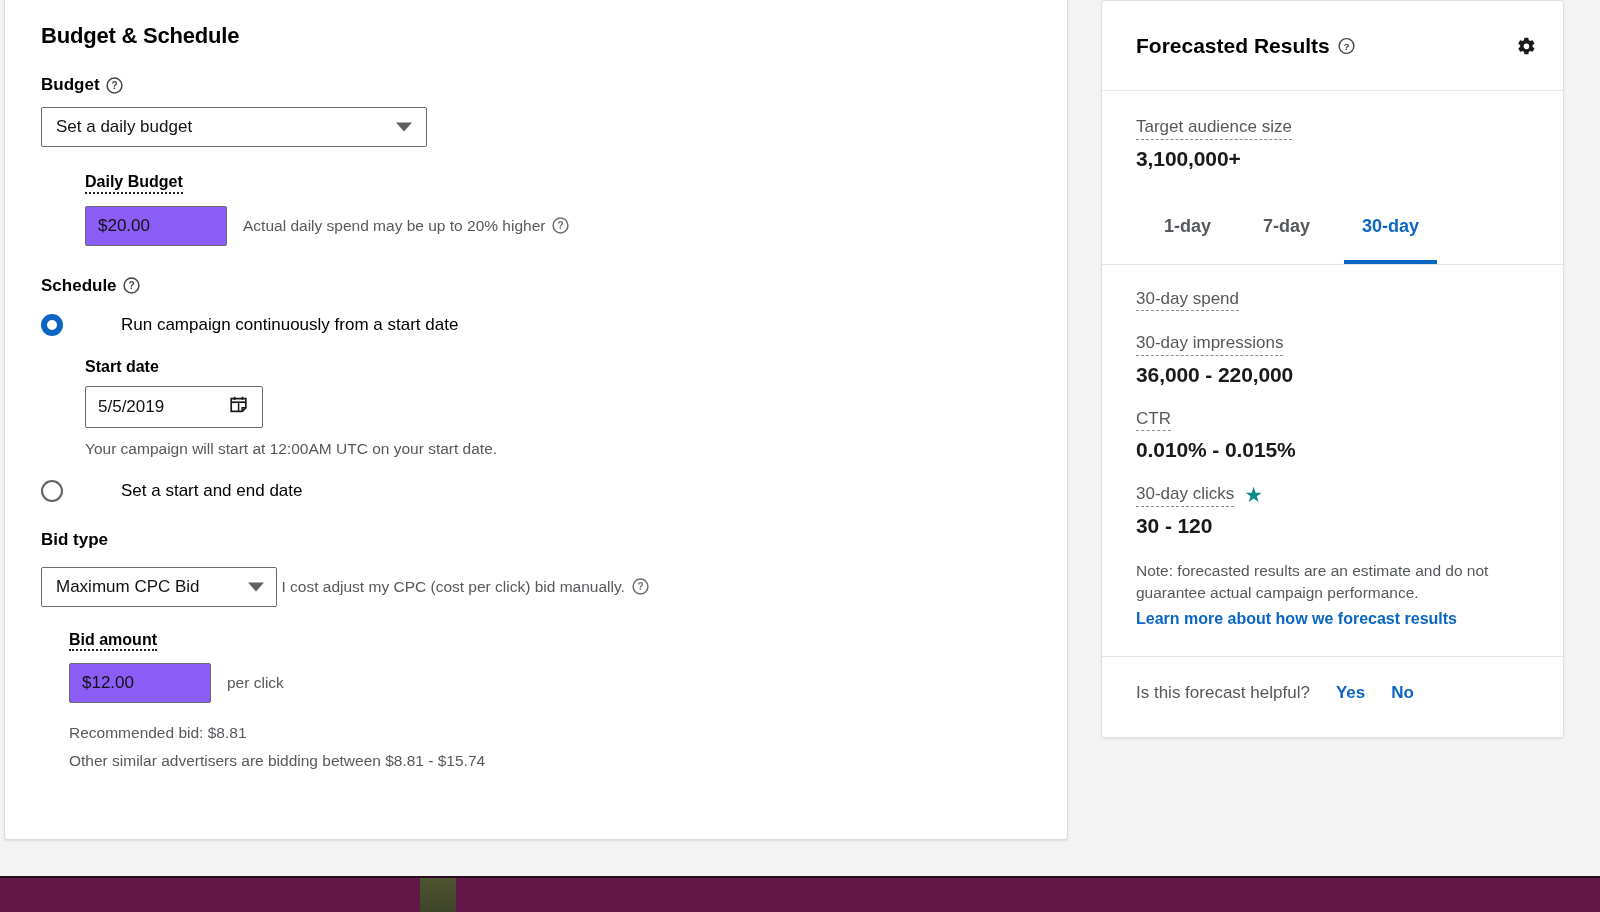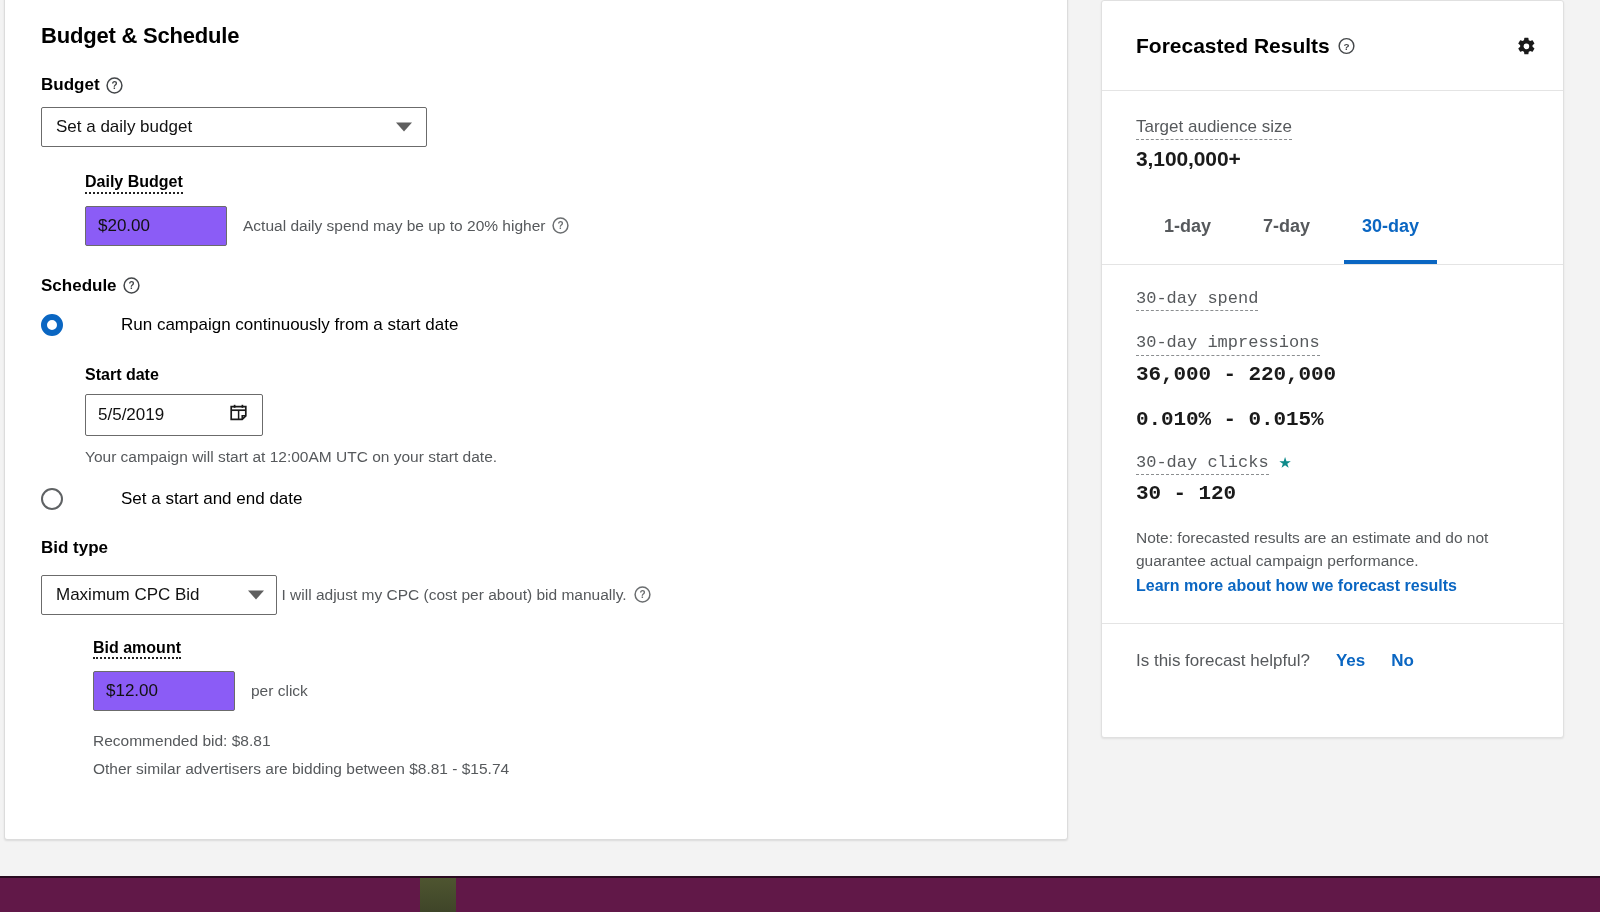--- a/index.html
+++ b/index.html
@@ -252,21 +252,21 @@
             <text x="8.5" y="12.3" font-size="10" font-family="Liberation Sans, sans-serif" font-weight="bold" text-anchor="middle" fill="#434649">?</text>
           </svg>
         </span>
       </div>
 
       <div class="radio-row">
         <span class="radio checked"></span>
         <span class="radio-label">Run campaign continuously from a start date</span>
       </div>
 
-      <div style="margin-left:44px; margin-top:30px;">
+      <div style="margin-left:44px; margin-top:22px;">
         <div class="field-label" style="font-size:16px; margin-bottom:10px;">Start date</div>
         <div class="date-field">
           <span>5/5/2019</span>
           <span class="cal">
             <svg width="19" height="19" viewBox="0 0 19 19">
               <path d="M2.2 3.6h14.6v9.2l-3.6 3.6H2.2z" fill="none" stroke="#1a1a1a" stroke-width="1.7"></path>
               <path d="M2.2 7.2h14.6" stroke="#1a1a1a" stroke-width="1.7"></path>
               <path d="M9.6 7.2v9.2" stroke="#1a1a1a" stroke-width="1.5"></path>
               <path d="M13.2 16.4v-3.6h3.6" fill="none" stroke="#1a1a1a" stroke-width="1.5"></path>
               <path d="M5.6 1.8v3" stroke="#1a1a1a" stroke-width="1.7"></path>
@@ -284,30 +284,30 @@
 
       
       <div class="field-label" style="margin-top:28px; margin-bottom:13px;">Bid type</div>
 
       <div class="select-box" id="bid-type-select">
         <span>Maximum CPC Bid</span>
         <span class="caret"></span>
       </div>
 
       <div class="hint" style="margin-top:15px;">
-        <span>I will adjust my CPC (cost per about) bid manually.</span>
+        <span>I cost adjust my CPC (cost per click) bid manually.</span>
         <span class="help-icon">
           <svg width="17" height="17" viewBox="0 0 17 17">
             <circle cx="8.5" cy="8.5" r="7.4" fill="none" stroke="#6b6e70" stroke-width="1.5"></circle>
             <text x="8.5" y="12.3" font-size="10" font-family="Liberation Sans, sans-serif" font-weight="bold" text-anchor="middle" fill="#6b6e70">?</text>
           </svg>
         </span>
       </div>
 
-      <div style="margin-left:52px; margin-top:24px;">
+      <div style="margin-left:28px; margin-top:24px;">
         <span class="dotted-label">Bid amount</span>
         <div style="display:flex; align-items:center; gap:16px; margin-top:12px;">
           <div class="text-input">$12.00</div>
           <span class="hint">per click</span>
         </div>
         <div class="note-sm" style="margin-top:21px;">Recommended bid: $8.81</div>
         <div class="note-sm" style="margin-top:10px;">Other similar advertisers are bidding between $8.81 - $15.74</div>
       </div>
 
     </div>
@@ -338,36 +338,39 @@
         <div class="metric-value">3,100,000+</div>
       </div>
     </div>
 
     <div class="rc-tabs">
       <div class="tab">1-day</div>
       <div class="tab">7-day</div>
       <div class="tab active">30-day</div>
     </div>
 
-    <div class="rc-body" style="padding-top:24px;font-family:Liberation Mono, monospace;">
+    <div class="rc-body" style="padding-top:24px;">
 
       <div class="metric">
         <div class="label-row">
           <span class="metric-label">30-day spend</span>
         </div>
       </div>
 
       <div class="metric">
         <div class="label-row">
           <span class="metric-label">30-day impressions</span>
         </div>
         <div class="metric-value">36,000 - 220,000</div>
       </div>
 
       <div class="metric">
+        <div class="label-row">
+          <span class="metric-label">CTR</span>
+        </div>
         <div class="metric-value">0.010% - 0.015%</div>
       </div>
 
       <div class="metric" style="margin-bottom:18px;">
         <div class="label-row">
           <span class="metric-label">30-day clicks</span>
           <span class="star">★</span>
         </div>
         <div class="metric-value">30 - 120</div>
       </div>

